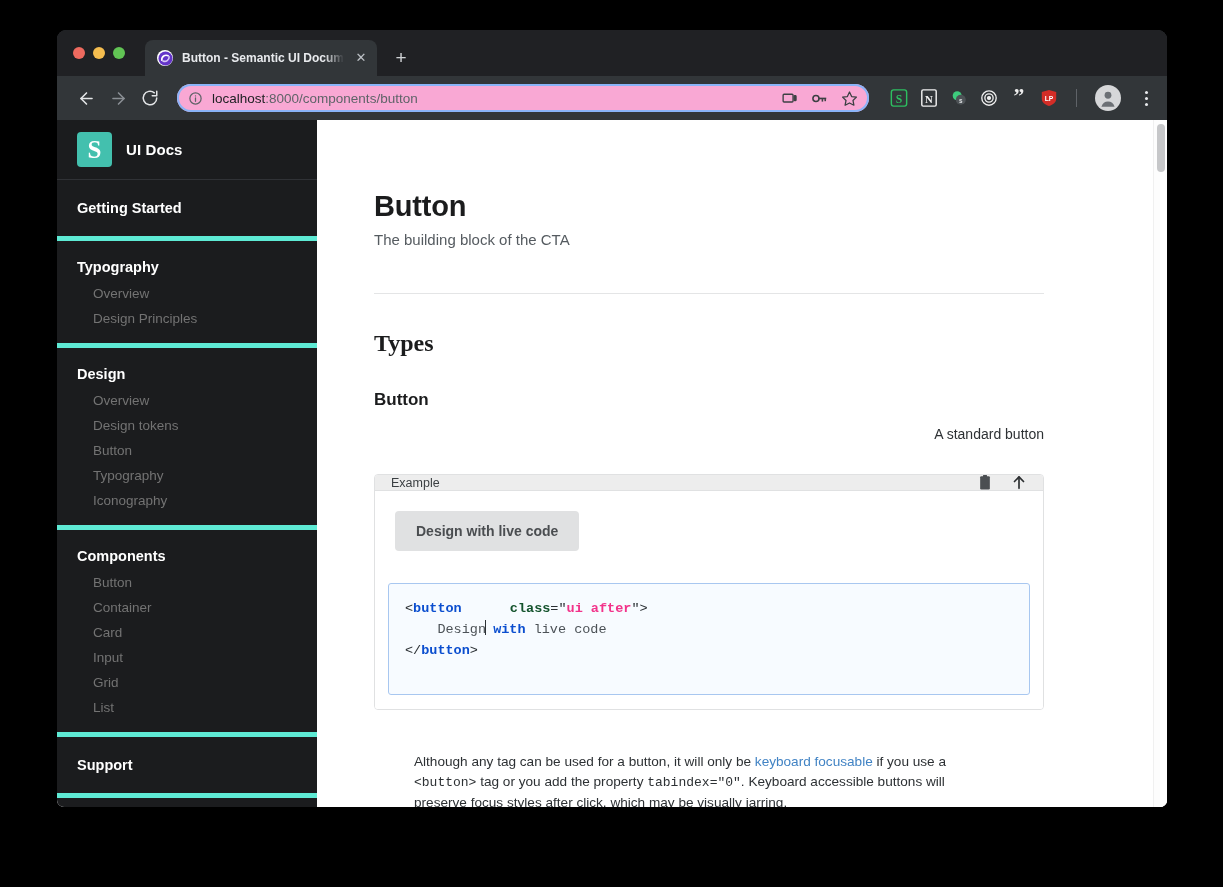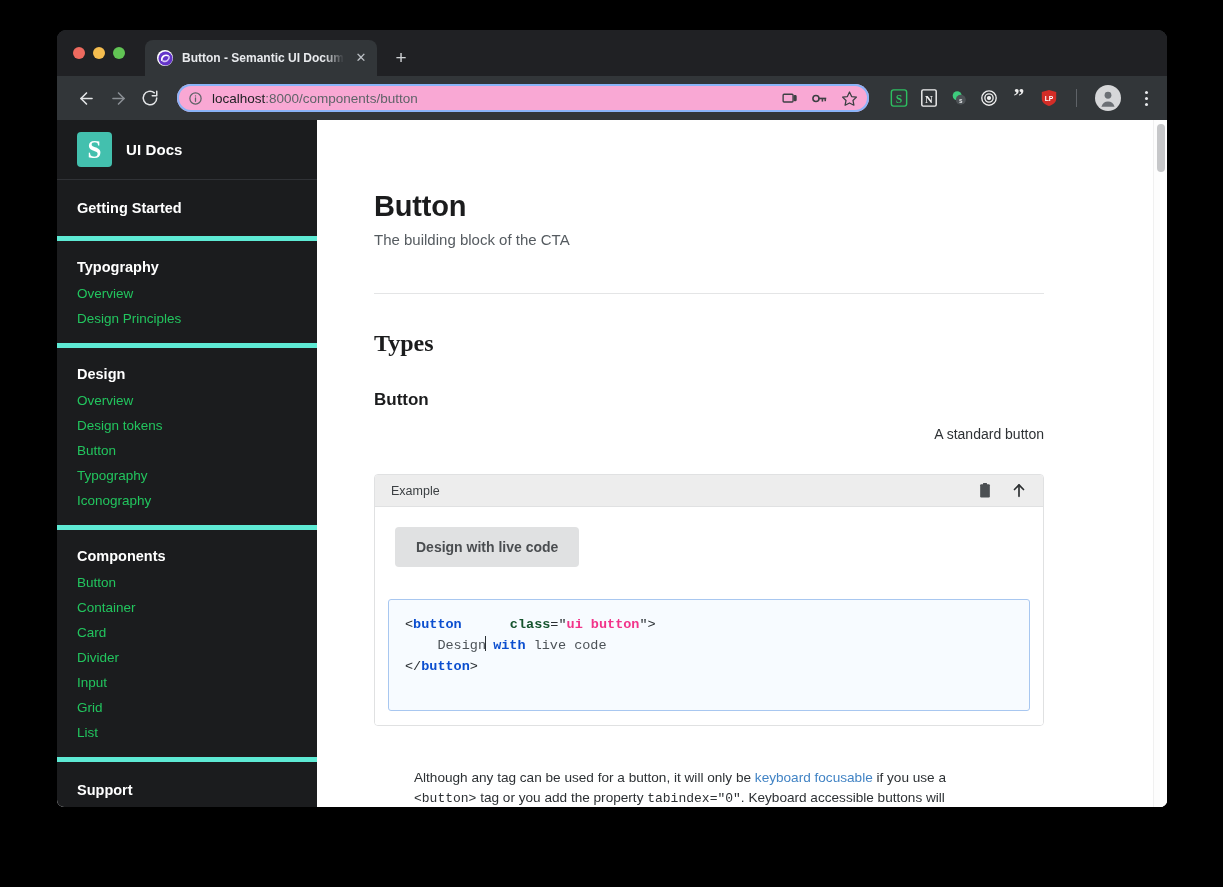--- a/index.html
+++ b/index.html
@@ -214,23 +214,23 @@
   .nav-section { border-bottom: 5px solid #5eead4; padding: 12px 0; }
   .nav-section.flat { padding: 14px 0; }
   .nav-heading {
     padding: 6px 20px 6px 20px;
     font-size: 14.5px;
     font-weight: bold;
     color: #ffffff;
   }
   .nav-link {
     display: block;
-    padding: 5px 20px;
+    padding: 5px 36px;
     font-size: 13.5px;
-    color: #22c55e;
+    color: #737373;
     cursor: pointer;
     text-decoration: none;
   }
 
   
   .content-scroll {
     flex: 1 1 auto;
     position: relative;
     overflow: hidden;
     background: #fff;
@@ -282,21 +282,21 @@
   .example-card {
     margin-top: 32px;
     border: 1px solid #e0e1e2;
     border-radius: 4px;
     background: #fff;
     overflow: hidden;
   }
   .example-head {
     background: #ededed;
     border-bottom: 1px solid #e0e1e2;
-    height: 32px;
+    height: 16px;
     display: flex;
     align-items: center;
     padding: 0 16px 0 16px;
   }
   .example-label { font-size: 12.5px; color: #3b3f42; flex: 1 1 auto; }
   .example-actions { display: flex; align-items: center; gap: 18px; }
   .ex-icon { cursor: pointer; display:flex; align-items:center; justify-content:center; width:16px; height:16px; color:#4b4f52; }
 
   .example-body { padding: 20px 20px 22px 20px; background: #fff; }
   .ui-button {
@@ -528,21 +528,20 @@
         <a class="nav-link">Button</a>
         <a class="nav-link">Typography</a>
         <a class="nav-link">Iconography</a>
       </div>
 
       <div class="nav-section">
         <div class="nav-heading">Components</div>
         <a class="nav-link">Button</a>
         <a class="nav-link">Container</a>
         <a class="nav-link">Card</a>
-        <a class="nav-link">Divider</a>
         <a class="nav-link">Input</a>
         <a class="nav-link">Grid</a>
         <a class="nav-link">List</a>
       </div>
 
       <div class="nav-section flat">
         <div class="nav-heading">Support</div>
       </div>
     </nav>
 
@@ -574,21 +573,21 @@
                   </svg>
                 </span>
               </span>
             </div>
 
             <div class="example-body">
               <button class="ui-button">Design with live code</button>
             </div>
 
             <div class="code-wrap">
-              <div class="code-editor"><span class="tok-punc">&lt;</span><span class="tok-tag">button</span><span> </span><span class="tok-attr">class</span><span class="tok-punc">=</span><span class="tok-punc">"</span><span class="tok-str">ui button</span><span class="tok-punc">"</span><span class="tok-punc">&gt;</span>
+              <div class="code-editor"><span class="tok-punc">&lt;</span><span class="tok-tag">button</span><span> </span><span class="tok-attr">class</span><span class="tok-punc">=</span><span class="tok-punc">"</span><span class="tok-str">ui after</span><span class="tok-punc">"</span><span class="tok-punc">&gt;</span>
 <span>    </span><span class="tok-plain">Design</span><span class="caret"></span><span class="tok-plain"> </span><span class="tok-kw">with</span><span class="tok-plain"> live code</span>
 <span class="tok-punc">&lt;/</span><span class="tok-tag">button</span><span class="tok-punc">&gt;</span></div>
             </div>
           </section>
 
           <p class="note"><span>Although any tag can be used for a button, it will only be </span><a>keyboard focusable</a><span> if you use a </span><code>&lt;button&gt;</code><span> tag or you add the property </span><code>tabindex="0"</code><span>. Keyboard accessible buttons will preserve focus styles after click, which may be visually jarring.</span></p>
         </article>
       </div>
 
       <div class="scrollbar-track">

